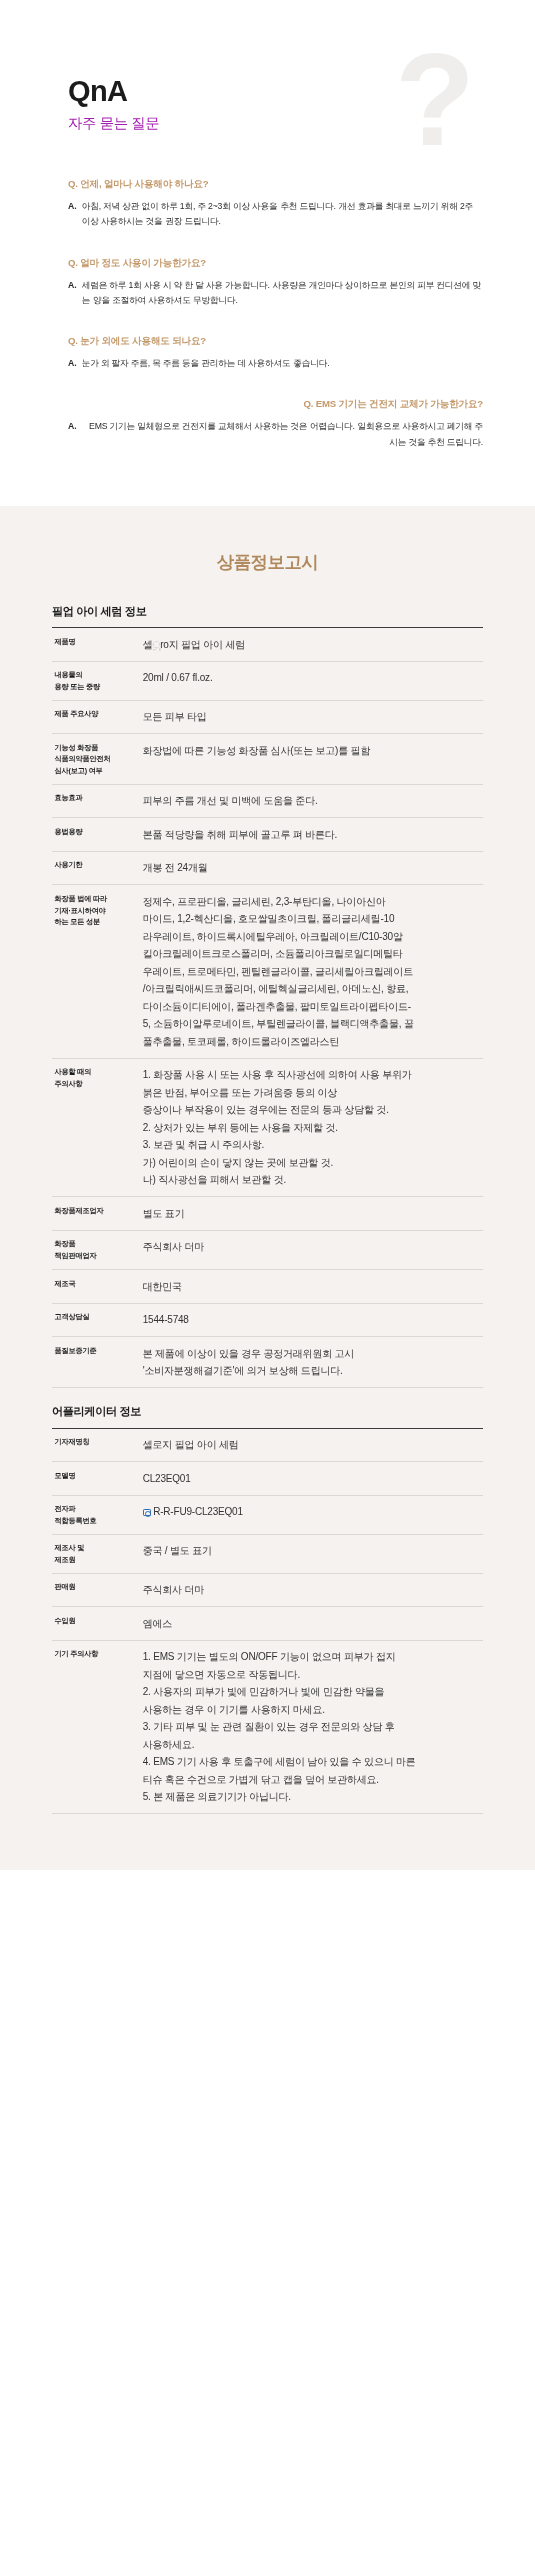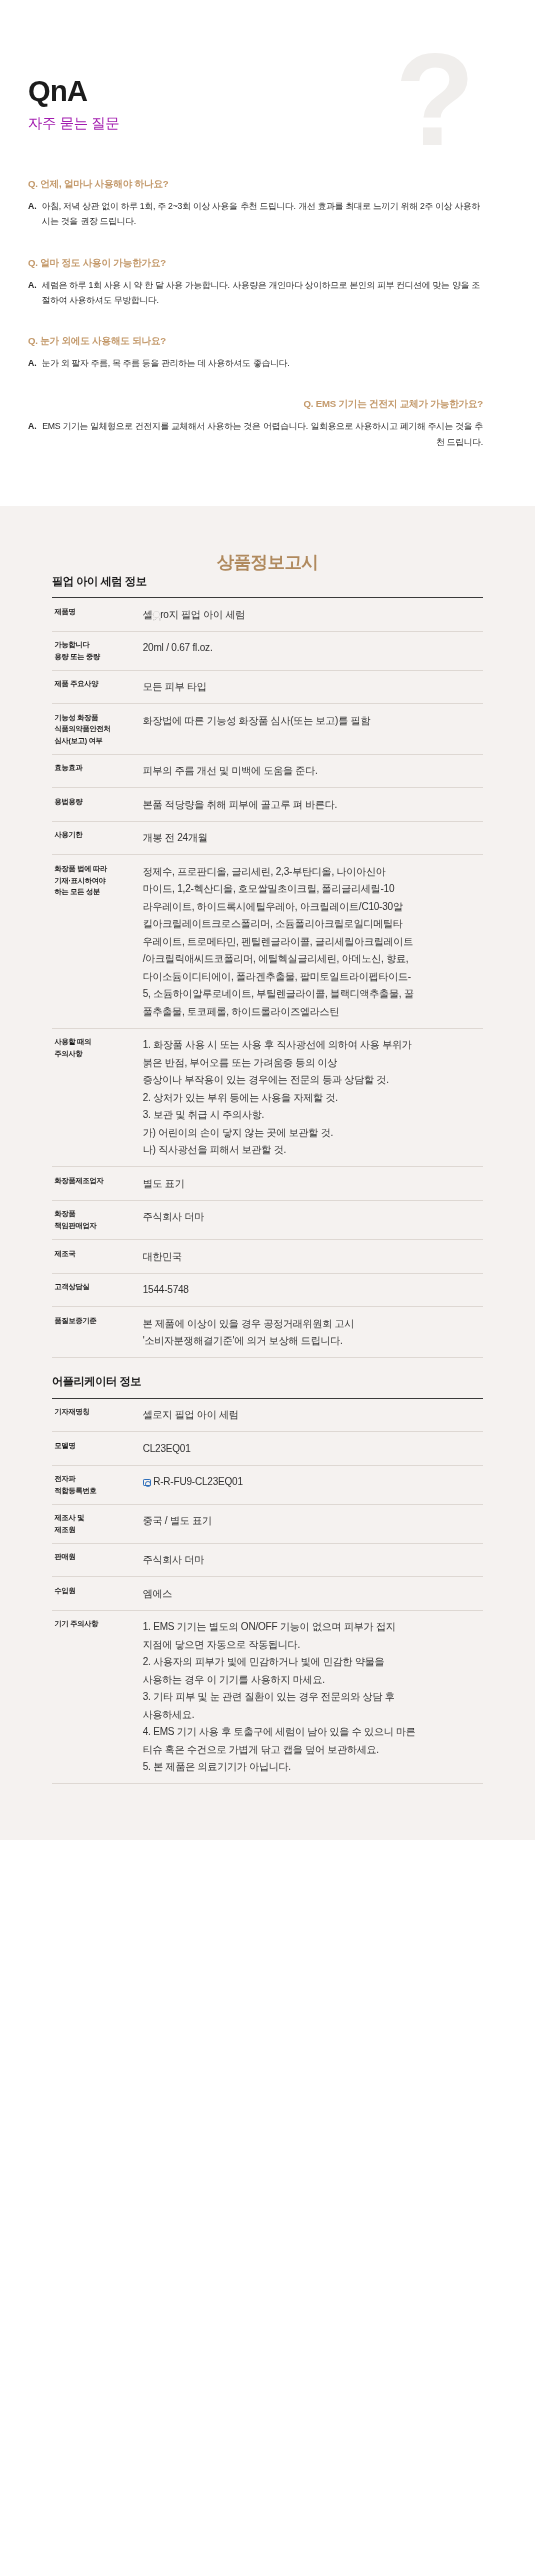--- a/index.html
+++ b/index.html
@@ -13,21 +13,21 @@
     width: 535px;
     min-height: 2576px;
     position: relative;
     overflow: hidden;
   }
 
   
   .qna-section {
     position: relative;
     background: #ffffff;
-    padding: 75px 52px 56px 28px;
+    padding: 75px 52px 56px 68px;
   }
   .qna-watermark {
     position: absolute;
     right: 60px;
     top: 34px;
     font-size: 131px;
     line-height: 1;
     font-weight: 700;
     color: #f0eeec;
     z-index: 0;
@@ -85,20 +85,21 @@
   .notice-section {
     background: #f5f2f0;
     padding: 44px 52px 56px 52px;
   }
   .notice-title {
     text-align: center;
     font-size: 17.4px;
     font-weight: 700;
     color: #b08a5e;
     letter-spacing: -0.5px;
+    margin-bottom: 30px;
   }
   .block-title {
     font-size: 11.2px;
     font-weight: 700;
     color: #1d1d1d;
     letter-spacing: -0.4px;
     margin-bottom: 8.7px;
   }
   .spec-table {
     width: 100%;
@@ -220,21 +221,21 @@
     <h3 class="block-title">필업 아이 세럼 정보</h3>
     <table class="spec-table">
       <tbody>
         <tr>
           <th>제품명</th>
           <td>
             <span class="cell-line">셀ුro지 필업 아이 세럼</span>
           </td>
         </tr>
         <tr>
-          <th style="white-space:pre-line">가능합니다
+          <th style="white-space:pre-line">내용물의
 용량 또는 중량</th>
           <td>
             <span class="cell-line">20ml / 0.67 fl.oz.</span>
           </td>
         </tr>
         <tr>
           <th>제품 주요사양</th>
           <td>
             <span class="cell-line">모든 피부 타입</span>
           </td>

